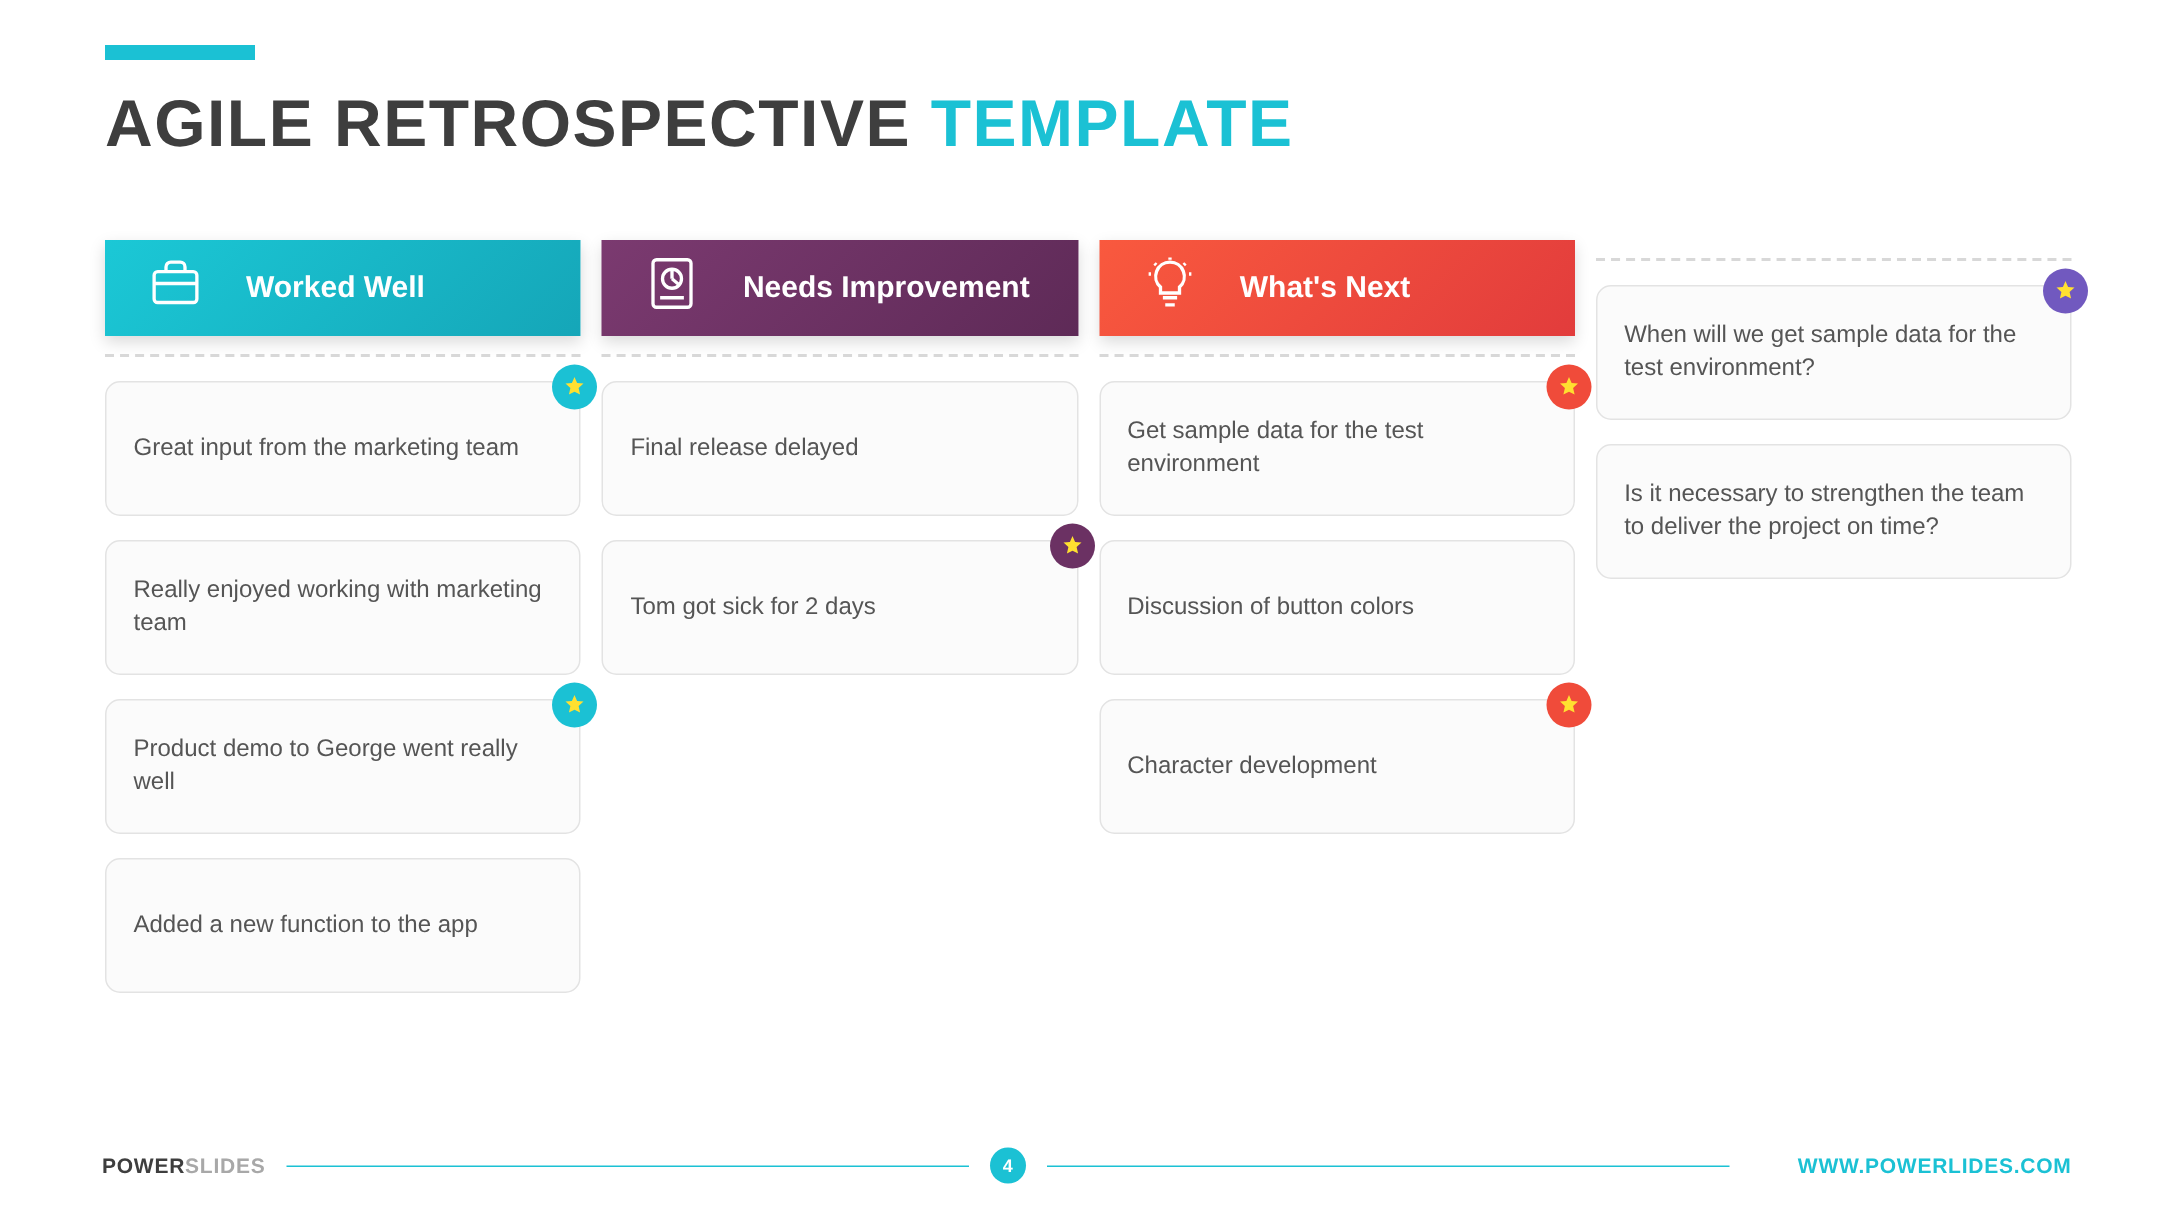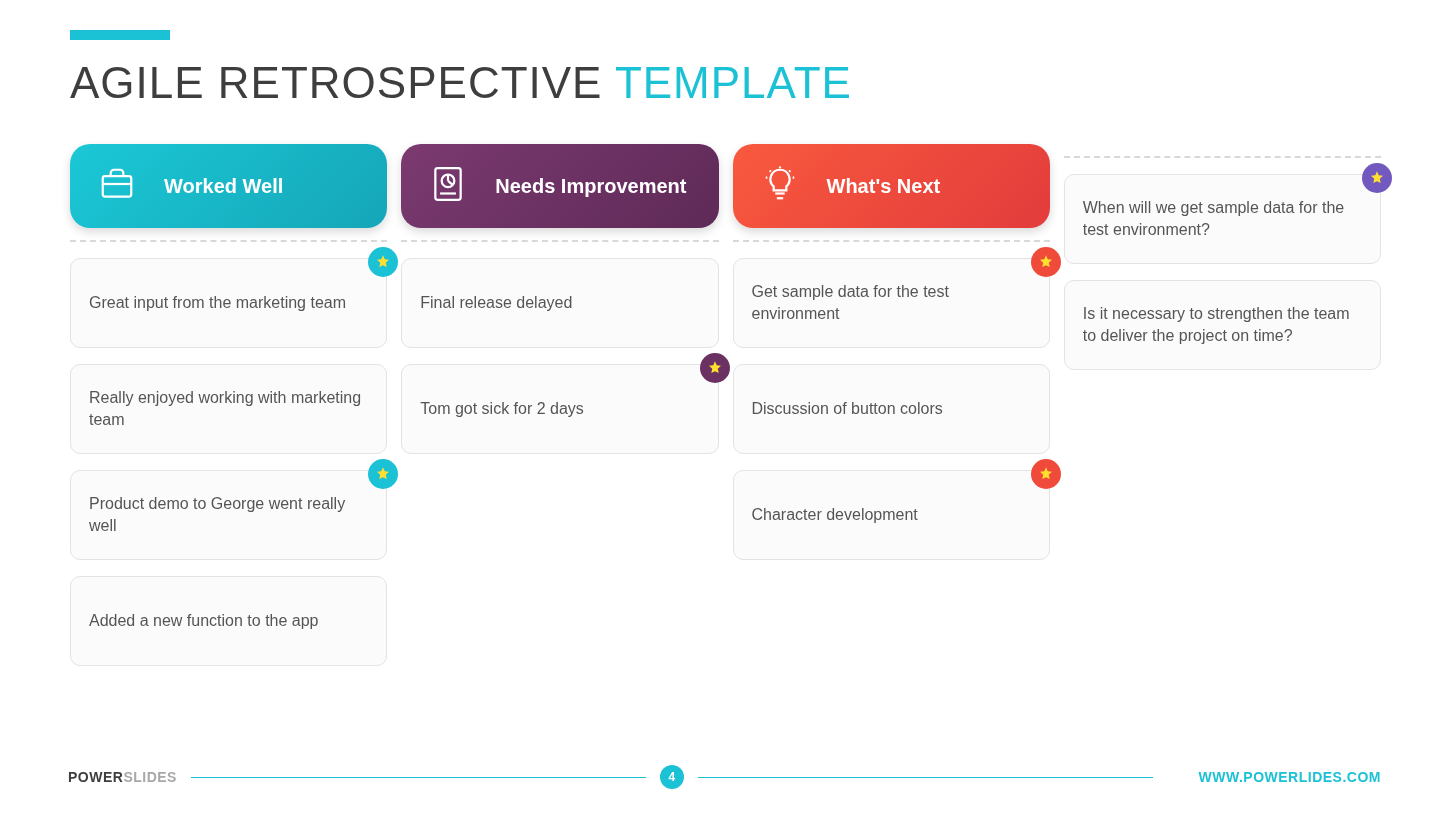--- a/index.html
+++ b/index.html
@@ -12,34 +12,34 @@
     padding: 30px 70px 0 70px;
   }
   .accent-bar {
     width: 100px;
     height: 10px;
     background: #1BC1D4;
     margin-bottom: 18px;
   }
   .title {
     font-size: 44px;
-    font-weight: 400;
+    font-weight: 700;
     color: #3E3E3E;
     letter-spacing: 1px;
-    margin-bottom: 36px;
+    margin-bottom: 52px;
   }
   .title .accent { color: #1BC1D4; }
   .board {
     display: flex;
     gap: 14px;
   }
   .col { flex: 1; display: flex; flex-direction: column; }
   .header {
-    height: 84px;
-    border-radius: 20px;
+    height: 64px;
+    border-radius: 0;
     display: flex;
     align-items: center;
     gap: 28px;
     color: #fff;
     font-weight: 700;
     font-size: 20px;
     padding: 12px 28px;
     box-shadow: 0 4px 10px rgba(0,0,0,0.15);
   }
   .header svg { width: 38px; height: 38px; flex-shrink: 0; }

